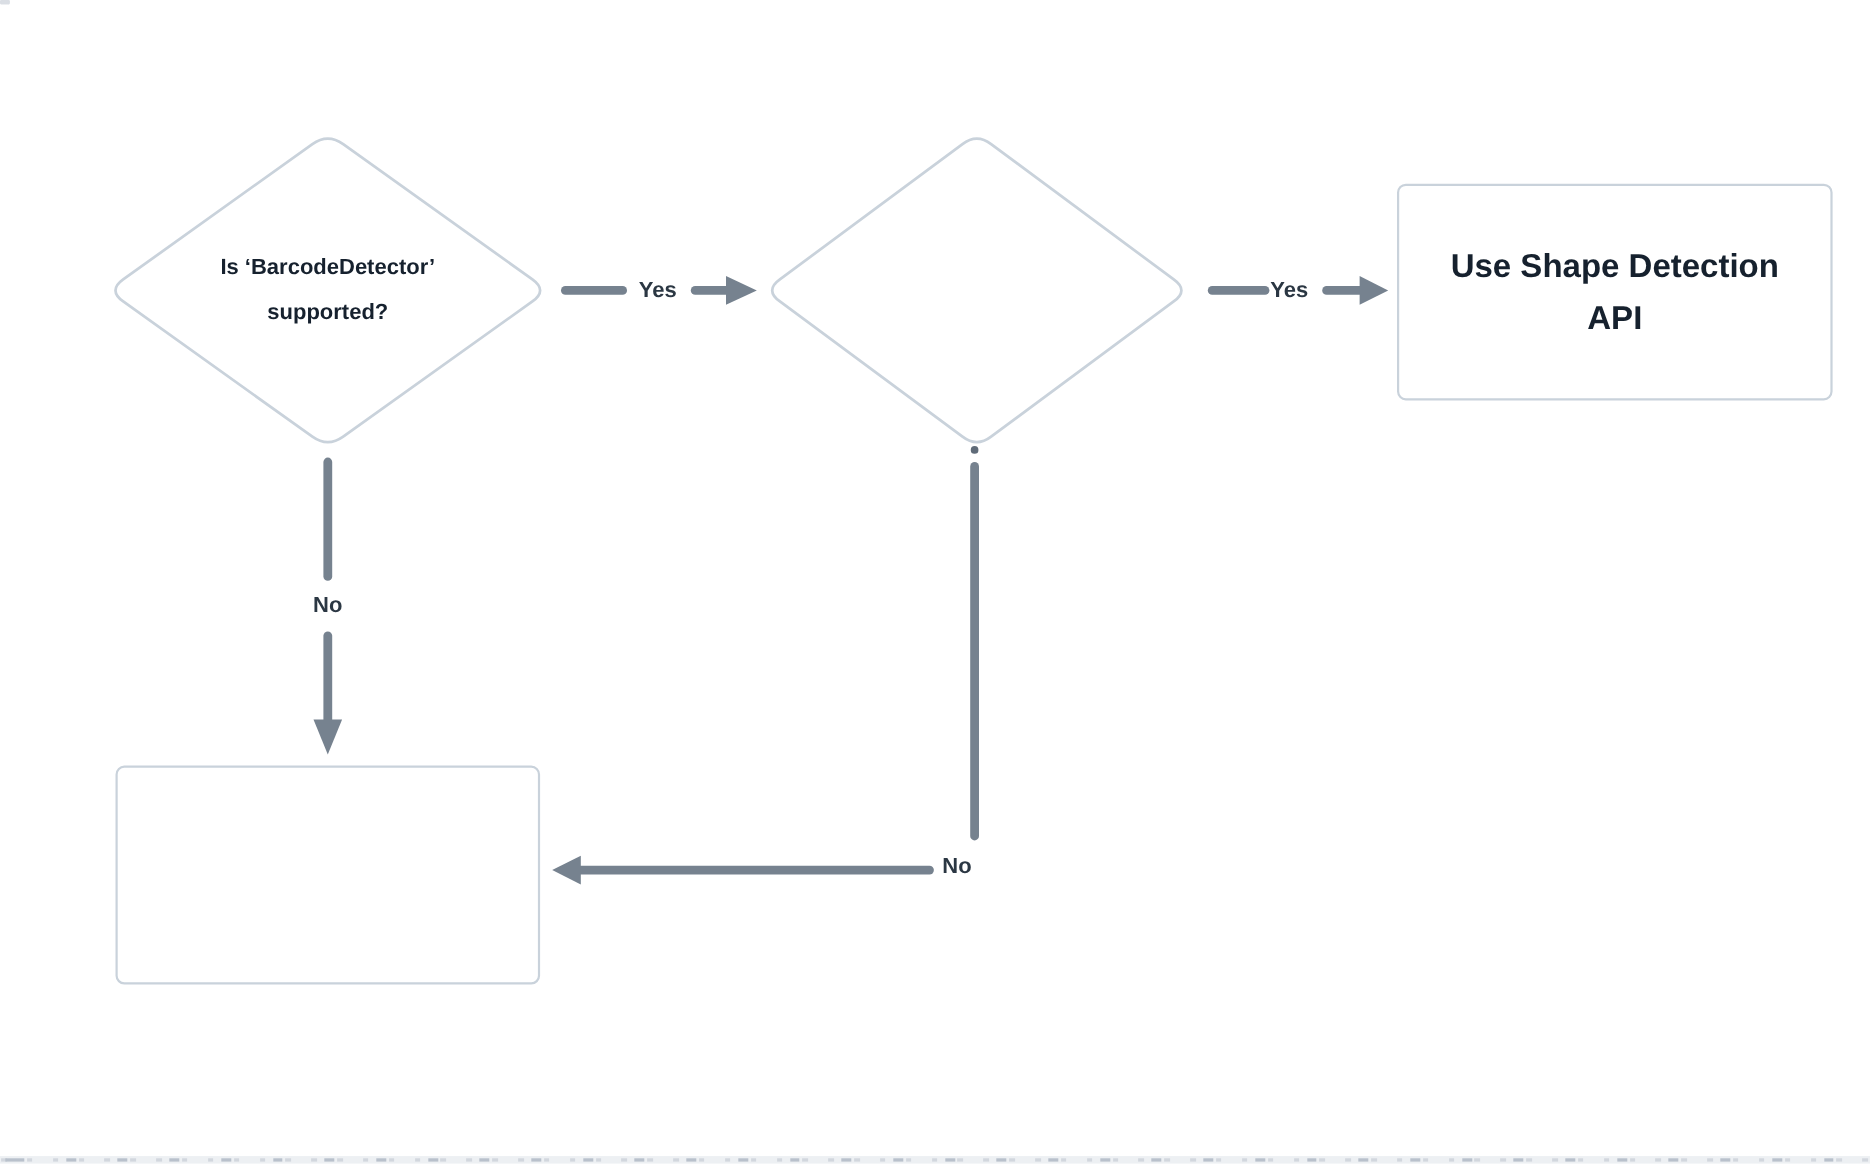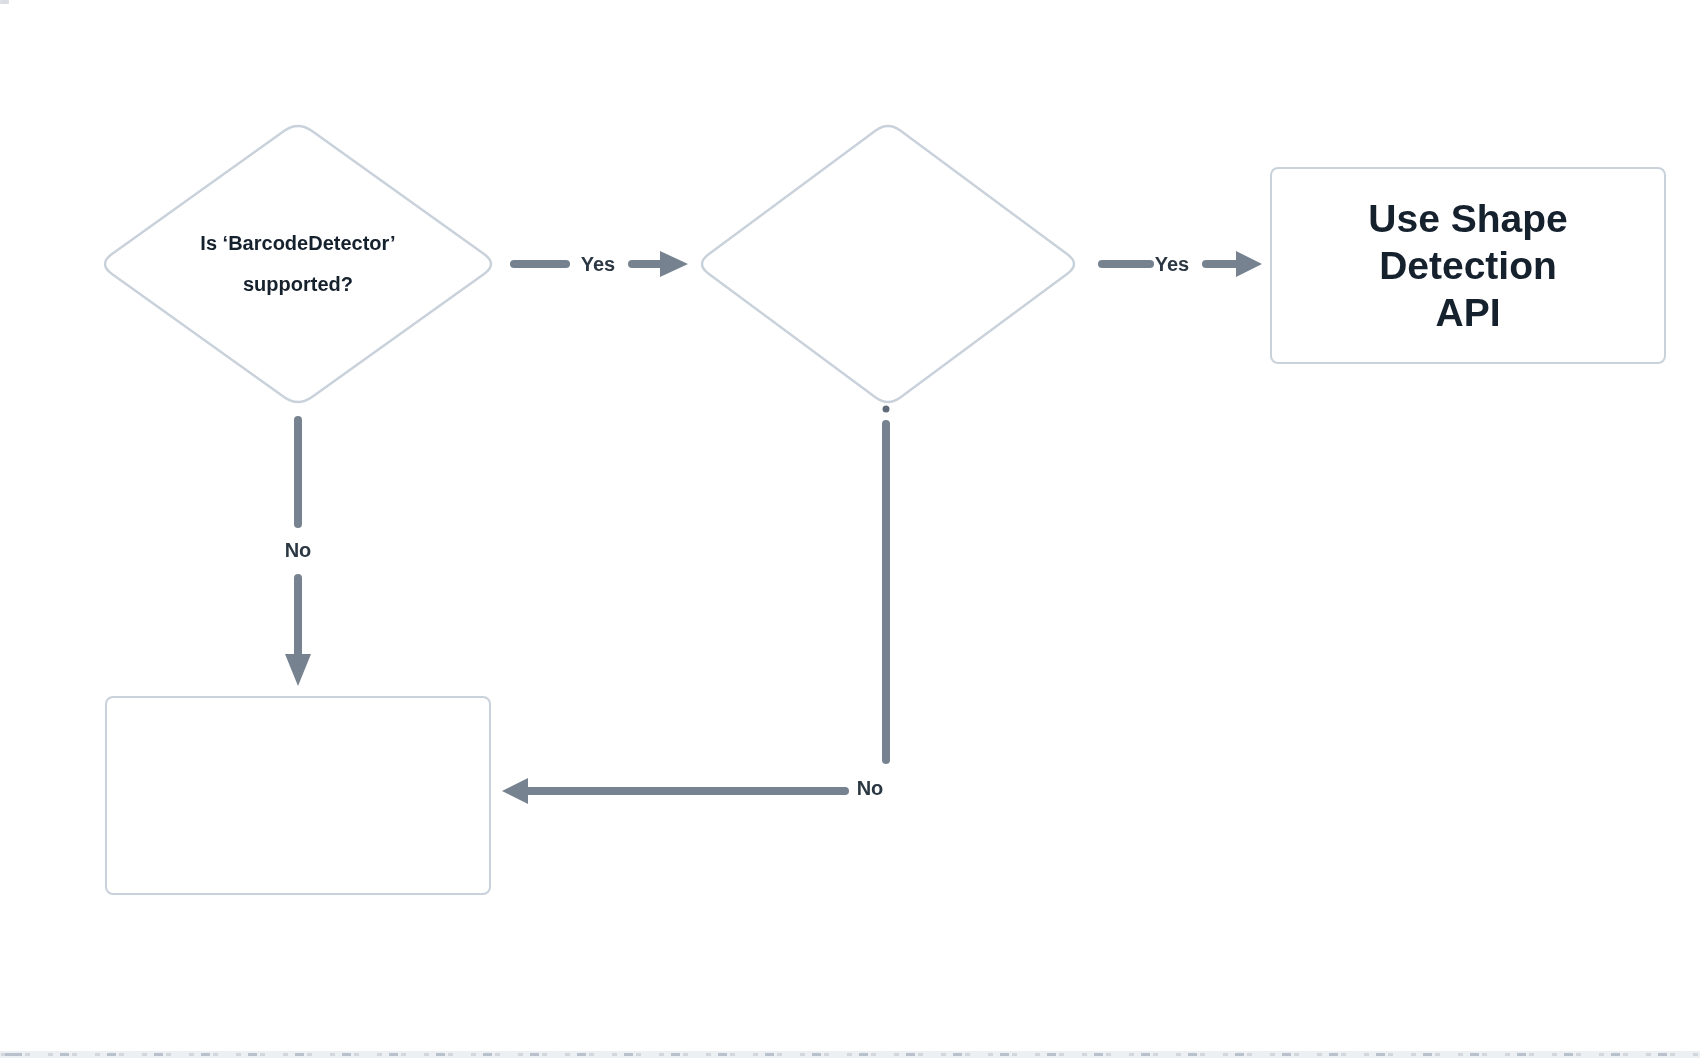--- a/index.html
+++ b/index.html
@@ -25,21 +25,21 @@
   .rect-shape { stroke: var(--node-border); stroke-width: 2; fill: var(--node-fill); }
   .edge-line { stroke: var(--edge); stroke-width: 8; stroke-linecap: round; fill: none; }
   .edge-head { fill: var(--edge); stroke: none; }
   .edge-dot  { fill: #5f6b78; stroke: none; }
 
   .label {
     position: absolute; display: flex; align-items: center; justify-content: center;
     text-align: center; white-space: pre-line; color: var(--node-text);
   }
   .diamond-label { font-size: 20px; line-height: 41px; font-weight: 700; }
-  .box-label     { font-size: 39px; line-height: 47px; font-weight: 600; }
+  .box-label     { font-size: 30px; line-height: 47px; font-weight: 600; }
   .edge-label    { font-size: 20px; font-weight: 600; color: var(--edge-label-text); white-space: nowrap; }
 
   .lbl-d1 { left: 128px; top: 200px; width: 340px; height: 128px; }
   .lbl-d2 { left: 718px; top: 200px; width: 340px; height: 128px; }
   .lbl-b1 { left: 1283px; top: 178px; width: 370px; height: 175px; }
   .lbl-b2 { left: 118px;  top: 707px; width: 360px; height: 177px; }
 
   .lbl-yes1 { left: 568px;  top: 242px; width: 60px; height: 44px; }
   .lbl-yes2 { left: 1142px; top: 242px; width: 60px; height: 44px; }
   .lbl-no1  { left: 268px;  top: 528px; width: 60px; height: 44px; }

